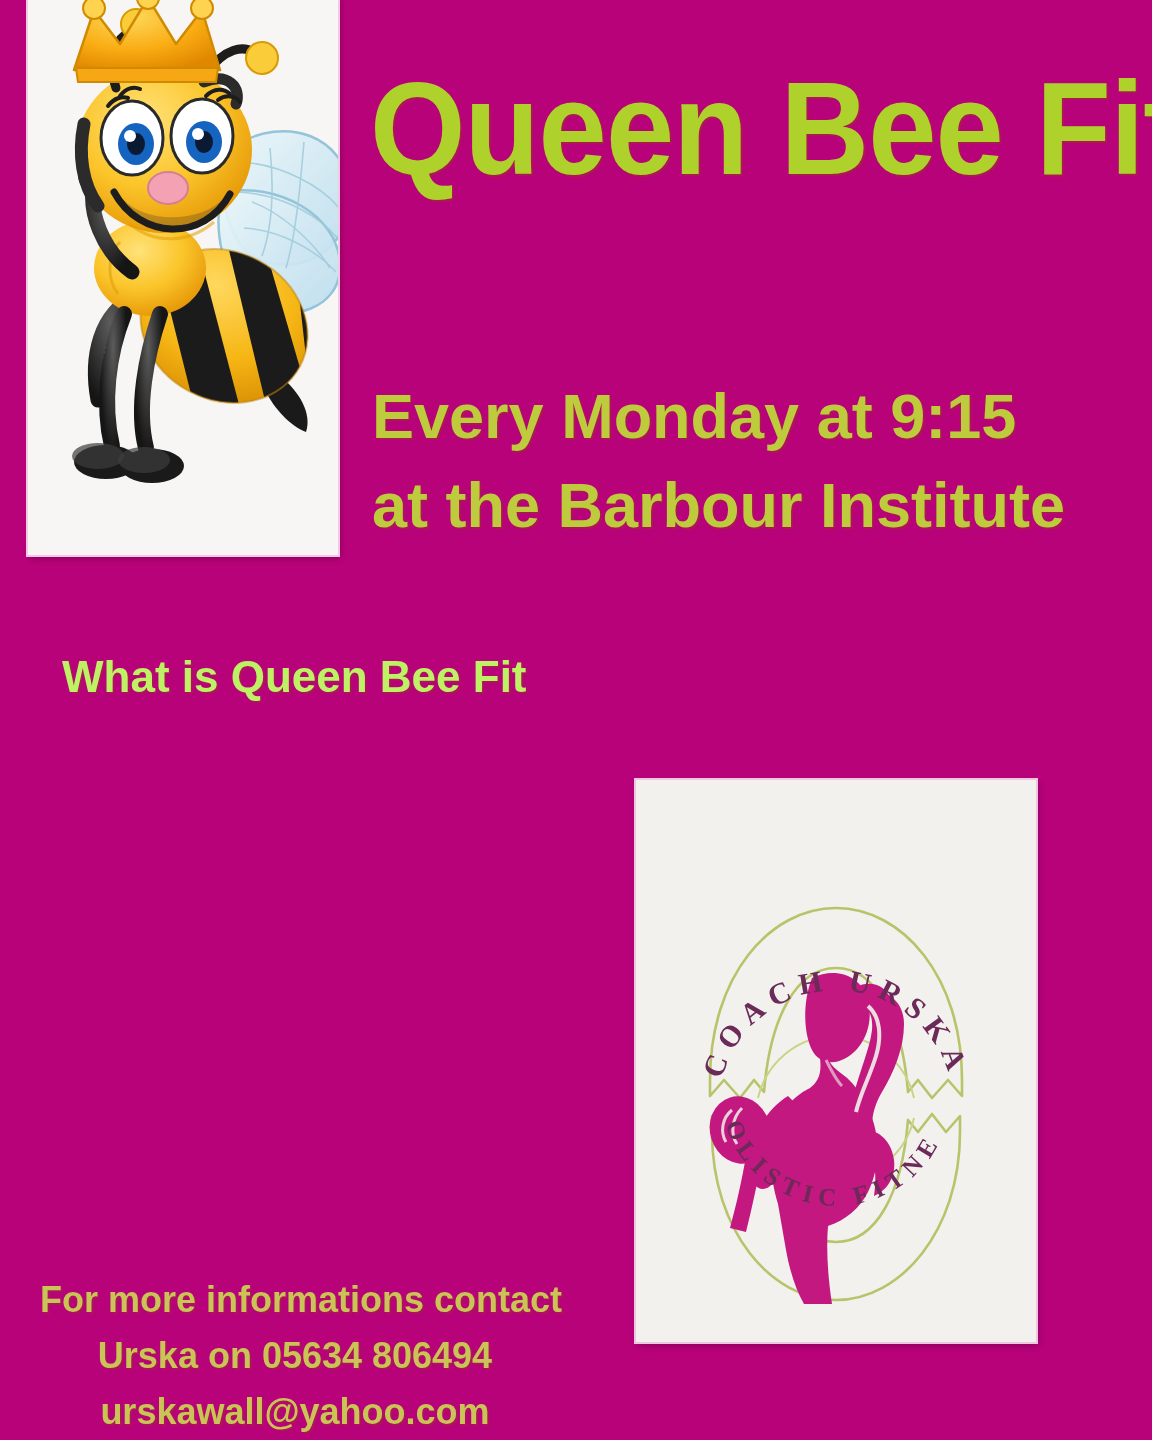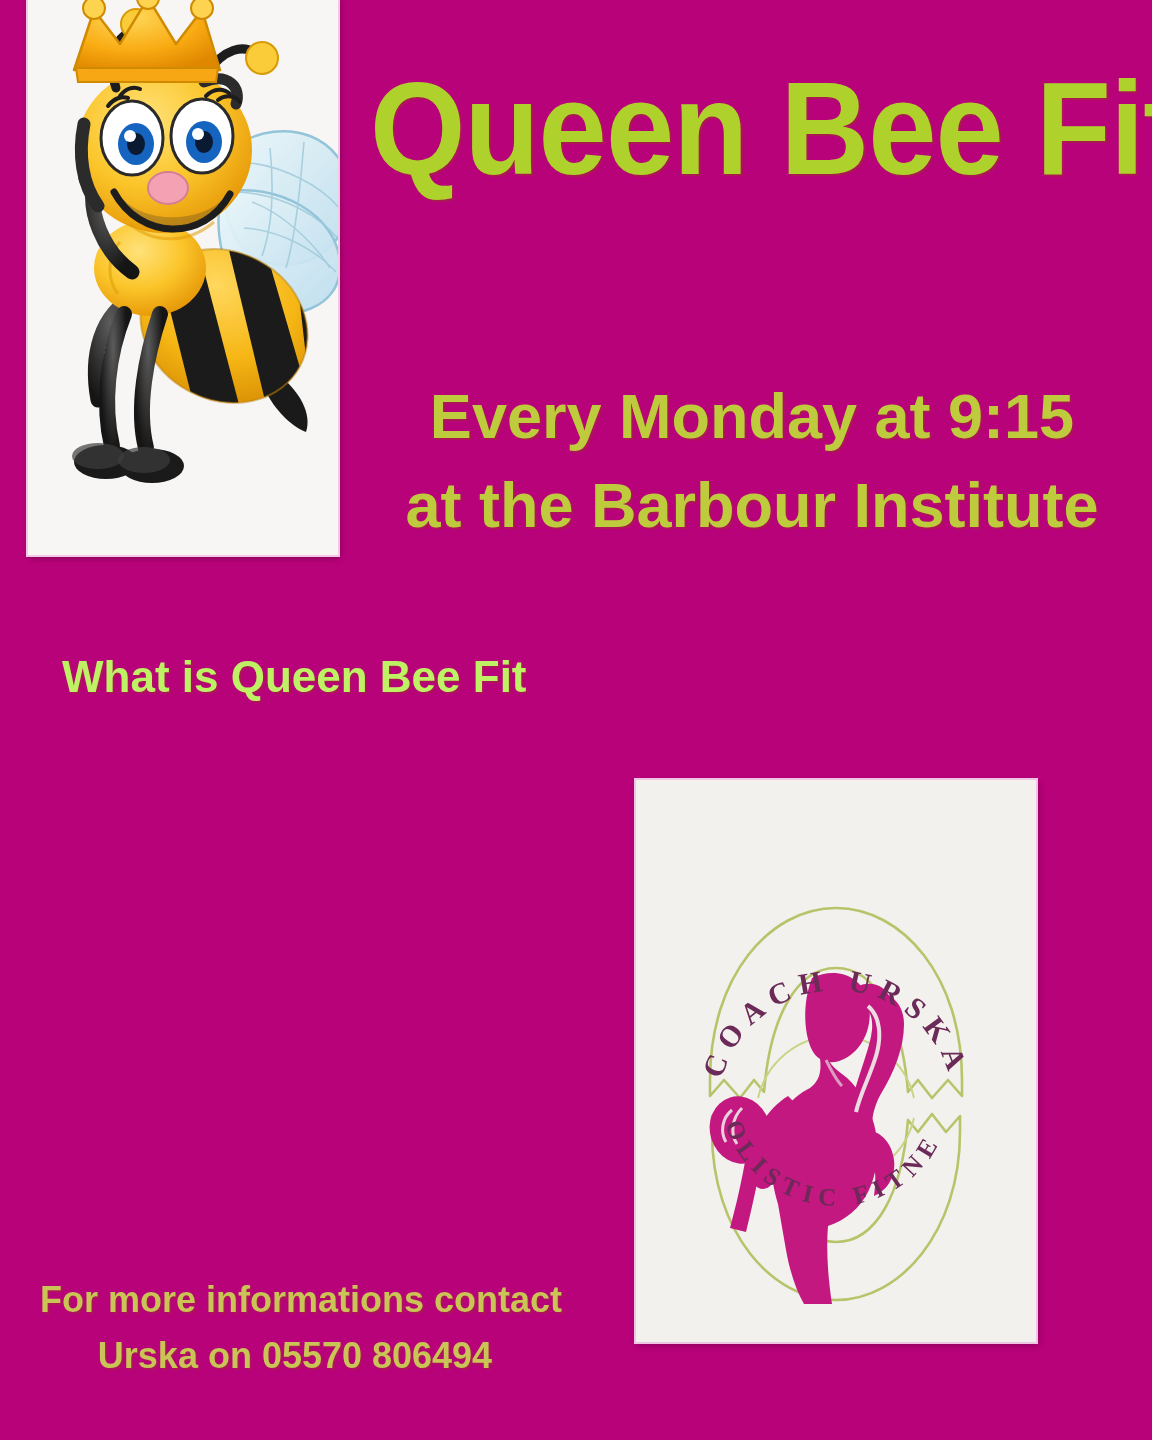--- a/index.html
+++ b/index.html
@@ -48,21 +48,21 @@
     transform-origin: left top;
     white-space: nowrap;
   }
 
   
   #subtitle {
     position: absolute;
     left: 372px;
     top: 372px;
     width: 760px;
-    text-align: center;
+    text-align: left;
     font-size: 63px;
     line-height: 1.42;
     font-weight: 700;
     color: #bdcb3c;
     text-shadow: 2px 2px 0 rgba(150,60,20,.35);
     font-family: "Liberation Sans Narrow", "Liberation Sans", sans-serif;
   }
   #subtitle div { white-space: nowrap; }
 
   
@@ -262,21 +262,22 @@
   <div id="subtitle">
     <div>Every Monday at 9:15</div>
     <div>at the Barbour Institute</div>
   </div>
 
   <div id="whatis">What is Queen Bee Fit</div>
 
 
   <div id="contact">
     <div>For more informations contact</div>
-    <div>Urska on 05570 806494</div>
+    <div>Urska on 05634 806494</div>
+    <div>urskawall@yahoo.com</div>
   </div>
 
   <div id="logo-card">
     <svg id="logo-art" viewBox="0 0 400 562">
       <defs>
         <path id="arcTop" d="M 86 298 A 118 118 0 0 1 314 298"></path>
         <path id="arcBottom" d="M 92 352 A 116 116 0 0 0 308 352"></path>
       </defs>
 
       <path d="M74 300 C74 196 134 128 200 128 C266 128 326 196 326 300

